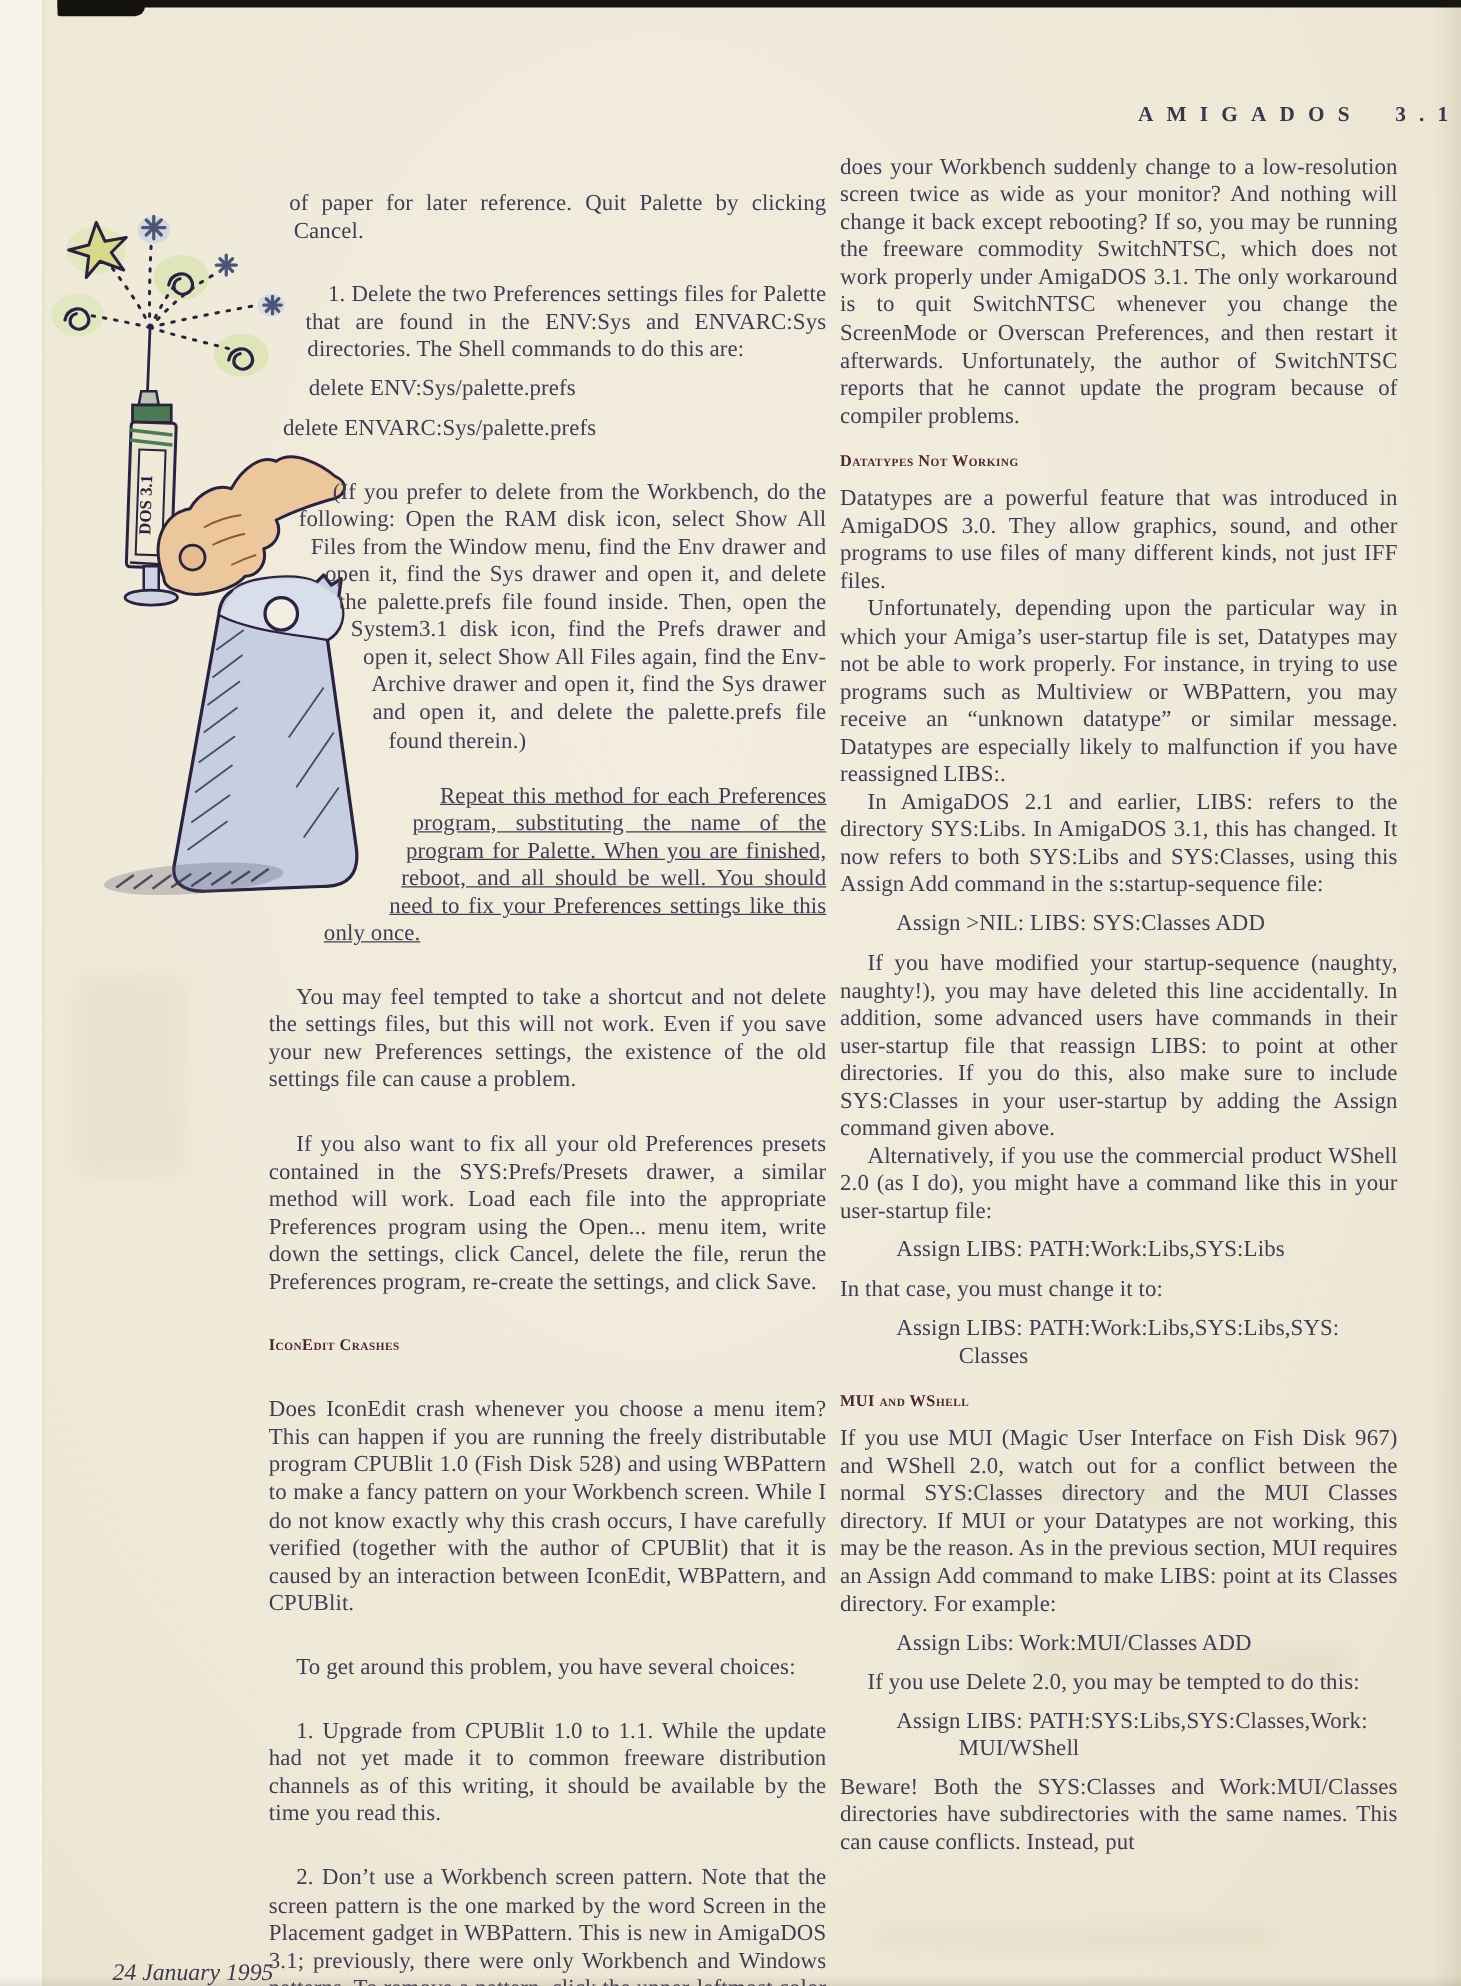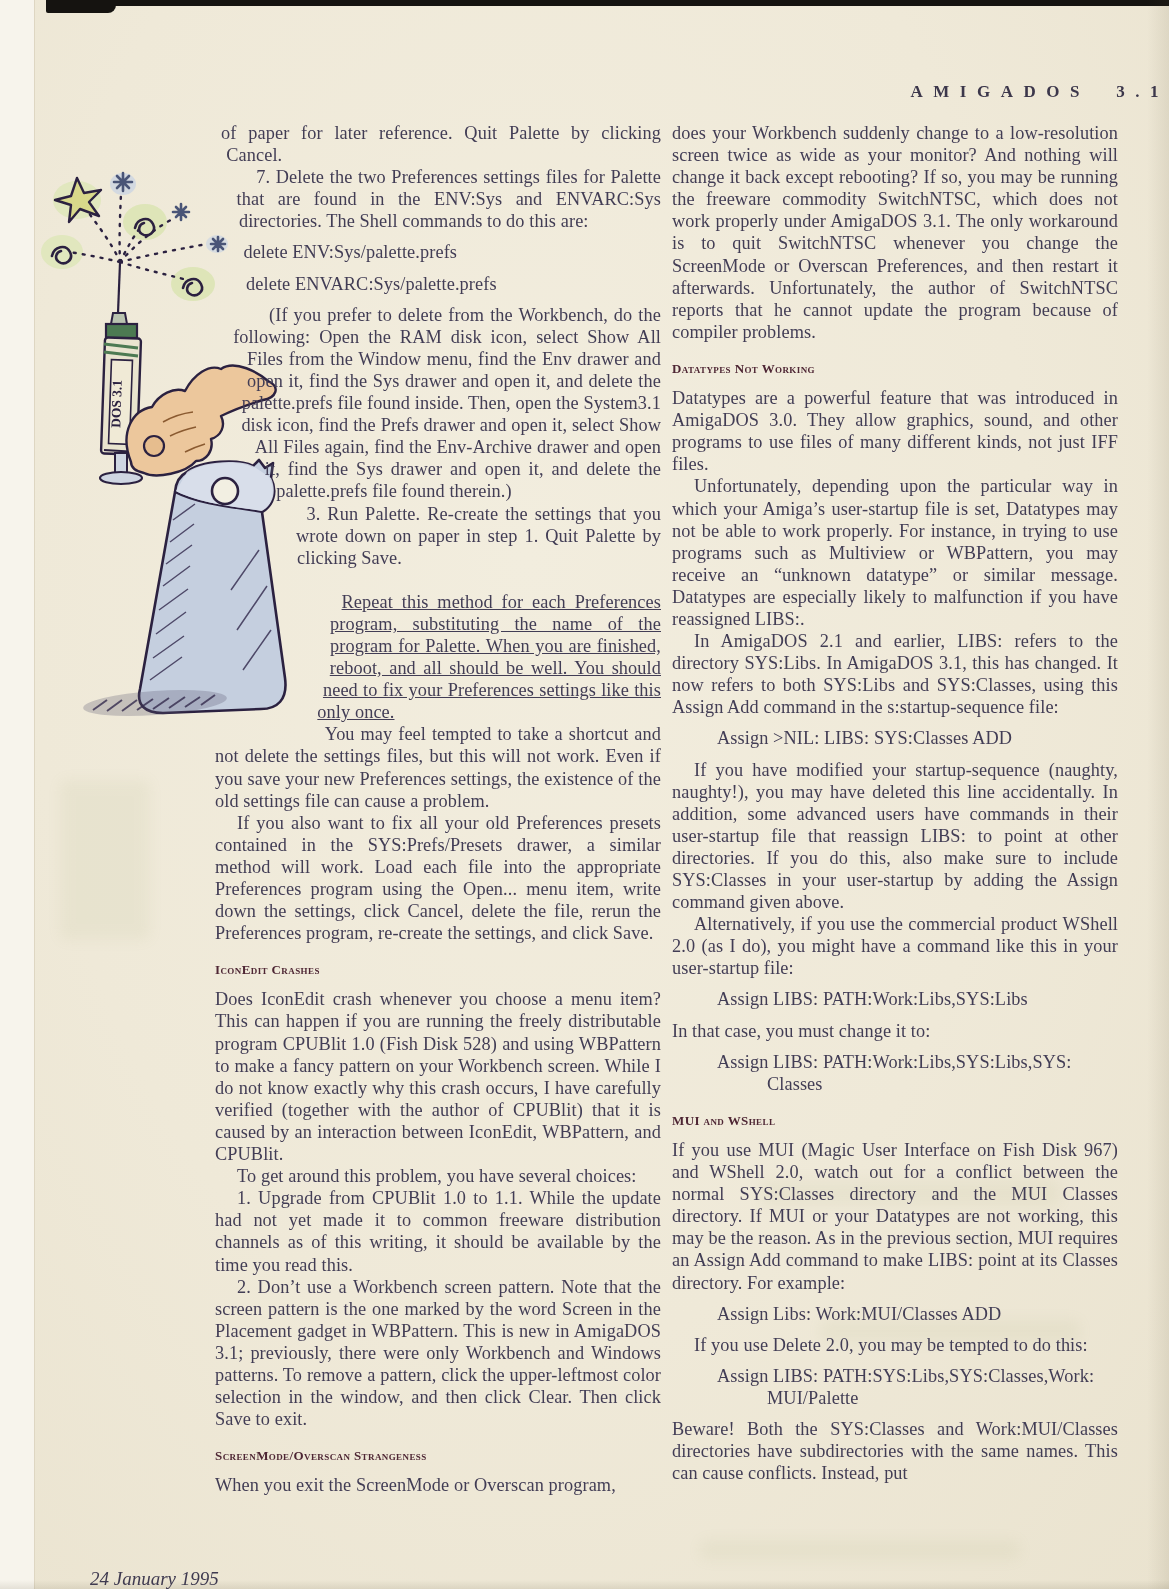--- a/index.html
+++ b/index.html
@@ -22,21 +22,21 @@
   .masthead{
     position:absolute; top:82px; left:0; width:100%; text-align:right;
     font-weight:bold; font-size:17px; color:#3c374b; letter-spacing:.62em;
   }
   .masthead .ver{margin-left:26px;}
 
   .col{position:absolute; top:122px; font-size:18.3px; line-height:22.1px; text-align:justify; letter-spacing:.1px;}
   .col-left{left:90px; width:571px;}
   .col-right{left:672px; width:446px;}
 
-  .col-left .para,.col-left .heading{margin-left:125px;}
+  .col-left .para,.col-left .heading{margin-left:125px;margin-top:29px;}
   .para{margin:0;}
   .para.indent{text-indent:22px;}
   .para.gap{margin-top:22px;text-decoration:underline;}
 
   .heading{
     margin-top:15px; margin-bottom:7px;
     font-weight:bold; font-variant:small-caps; letter-spacing:.4px;
     font-size:13px; color:#4e2634; text-align:left;
   }
 
@@ -160,25 +160,24 @@
       <ellipse cx="120" cy="543" rx="72" ry="12" fill="#5a5570" opacity="0.28" transform="rotate(-4 120 543)"></ellipse>
       <g stroke="#352c4e" stroke-width="2" opacity="0.8">
         <path d="M58,550 l14,-10 M72,551 l15,-11 M87,551 l15,-11 M102,550 l16,-11 M118,549 l16,-11 M134,548 l16,-11 M150,547 l15,-10 M166,545 l14,-10"></path>
       </g>
     </g>
   </svg>
 
   <div class="col col-left">
     <div class="wrap-shape"></div>
   <div class="para">of paper for later reference. Quit Palette by clicking Cancel.</div>
-      <div class="para indent">7. Delete the two Preferences settings files for Palette that are found in the ENV:Sys and ENVARC:Sys directories. The Shell commands to do this are:</div>
+      <div class="para indent">1. Delete the two Preferences settings files for Palette that are found in the ENV:Sys and ENVARC:Sys directories. The Shell commands to do this are:</div>
       <div class="codeline">delete ENV:Sys/palette.prefs</div>
       <div class="codeline">delete ENVARC:Sys/palette.prefs</div>
       <div class="para indent">(If you prefer to delete from the Workbench, do the following: Open the RAM disk icon, select Show All Files from the Window menu, find the Env drawer and open it, find the Sys drawer and open it, and delete the palette.prefs file found inside. Then, open the System3.1 disk icon, find the Prefs drawer and open it, select Show All Files again, find the Env-Archive drawer and open it, find the Sys drawer and open it, and delete the palette.prefs file found therein.)</div>
-      <div class="para indent">3. Run Palette. Re-create the settings that you wrote down on paper in step 1. Quit Palette by clicking Save.</div>
       <div class="para indent gap">Repeat this method for each Preferences program, substituting the name of the program for Palette. When you are finished, reboot, and all should be well. You should need to fix your Preferences settings like this only once.</div>
       <div class="para indent">You may feel tempted to take a shortcut and not delete the settings files, but this will not work. Even if you save your new Preferences settings, the existence of the old settings file can cause a problem.</div>
       <div class="para indent">If you also want to fix all your old Preferences presets contained in the SYS:Prefs/Presets drawer, a similar method will work. Load each file into the appropriate Preferences program using the Open... menu item, write down the settings, click Cancel, delete the file, rerun the Preferences program, re-create the settings, and click Save.</div>
       <div class="heading">IconEdit Crashes</div>
       <div class="para">Does IconEdit crash whenever you choose a menu item? This can happen if you are running the freely distributable program CPUBlit 1.0 (Fish Disk 528) and using WBPattern to make a fancy pattern on your Workbench screen. While I do not know exactly why this crash occurs, I have carefully verified (together with the author of CPUBlit) that it is caused by an interaction between IconEdit, WBPattern, and CPUBlit.</div>
       <div class="para indent">To get around this problem, you have several choices:</div>
       <div class="para indent">1. Upgrade from CPUBlit 1.0 to 1.1. While the update had not yet made it to common freeware distribution channels as of this writing, it should be available by the time you read this.</div>
       <div class="para indent">2. Don’t use a Workbench screen pattern. Note that the screen pattern is the one marked by the word Screen in the Placement gadget in WBPattern. This is new in AmigaDOS 3.1; previously, there were only Workbench and Windows patterns. To remove a pattern, click the upper-leftmost color selection in the window, and then click Clear. Then click Save to exit.</div>
       <div class="heading">ScreenMode/Overscan Strangeness</div>
       <div class="para">When you exit the ScreenMode or Overscan program,</div>
@@ -195,19 +194,19 @@
       <div class="para indent">Alternatively, if you use the commercial product WShell 2.0 (as I do), you might have a command like this in your user-startup file:</div>
       <div class="codeline">Assign LIBS: PATH:Work:Libs,SYS:Libs</div>
       <div class="para">In that case, you must change it to:</div>
       <div class="codeline">Assign LIBS: PATH:Work:Libs,SYS:Libs,SYS:</div>
       <div class="codeline cont">Classes</div>
       <div class="heading">MUI and WShell</div>
       <div class="para">If you use MUI (Magic User Interface on Fish Disk 967) and WShell 2.0, watch out for a conflict between the normal SYS:Classes directory and the MUI Classes directory. If MUI or your Datatypes are not working, this may be the reason. As in the previous section, MUI requires an Assign Add command to make LIBS: point at its Classes directory. For example:</div>
       <div class="codeline">Assign Libs: Work:MUI/Classes ADD</div>
       <div class="para indent">If you use Delete 2.0, you may be tempted to do this:</div>
       <div class="codeline">Assign LIBS: PATH:SYS:Libs,SYS:Classes,Work:</div>
-      <div class="codeline cont">MUI/Palette</div>
+      <div class="codeline cont">MUI/WShell</div>
       <div class="para">Beware! Both the SYS:Classes and Work:MUI/Classes directories have subdirectories with the same names. This can cause conflicts. Instead, put</div>
     </div>
 
   <div class="footer">24 January 1995</div>
 
 </div>
 
 </body></html>

